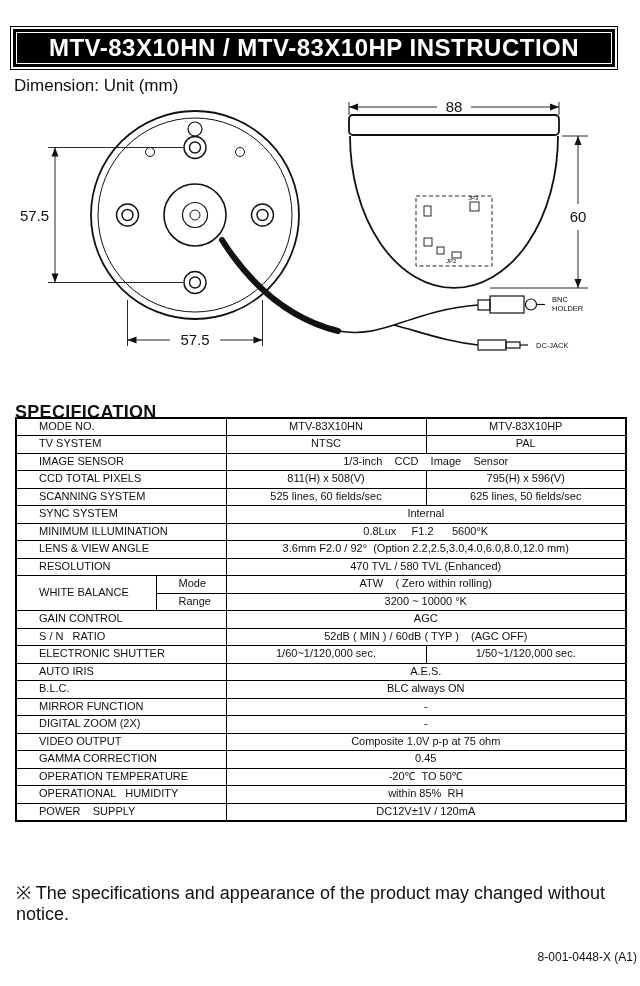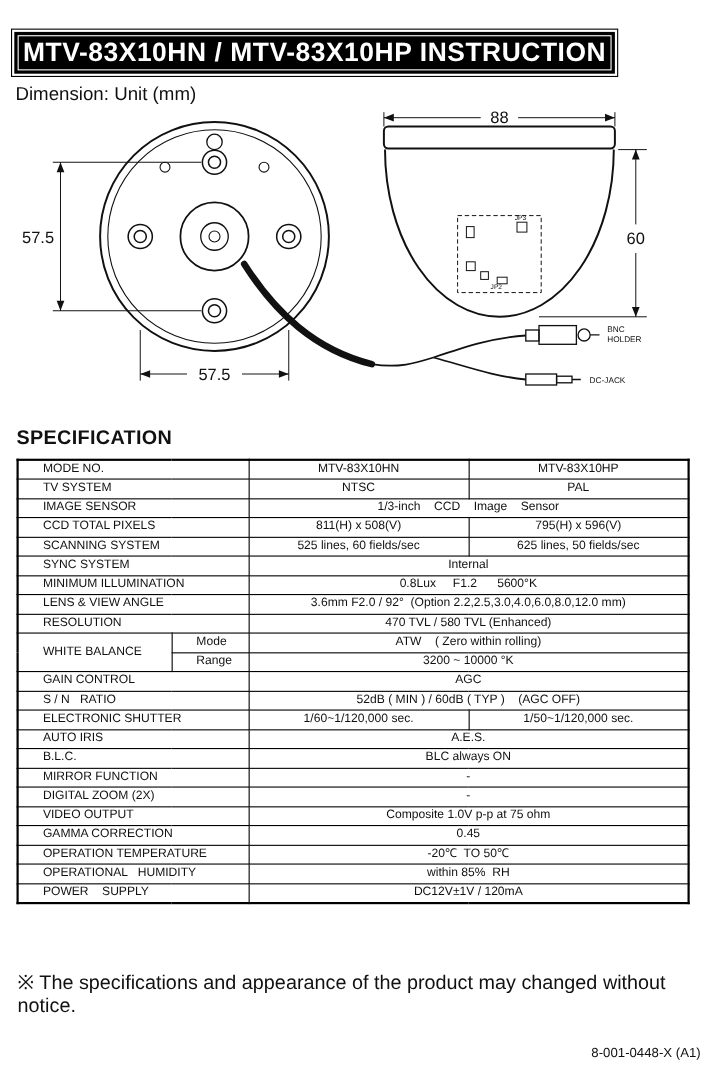--- a/index.html
+++ b/index.html
@@ -5,31 +5,31 @@
   * { margin:0; padding:0; box-sizing:border-box; }
   html,body { background:#fff; }
   body {
     width:640px; height:986px;
     font-family:"Liberation Sans", sans-serif;
     color:#111;
   }
   .page { position:relative; width:640px; height:986px; background:#fff; overflow:hidden; }
 
   
-  .title-frame { position:absolute; left:10px; top:26px; width:552px; border:1px solid #000; padding:2px; background:#fff; }
+  .title-frame { position:absolute; left:10px; top:26px; width:608px; border:1px solid #000; padding:2px; background:#fff; }
   .title-bar   { background:#000; padding:3px; }
   .title-text  { border:1px solid #fff; color:#fff; text-align:center; font-weight:bold;
                  font-size:24px; line-height:30px; letter-spacing:.5px; white-space:nowrap; }
 
   .dim-label { position:absolute; left:14px; top:76px; font-size:17px; }
 
   .drawings { position:absolute; left:0; top:92px; }
   svg text { font-family:"Liberation Sans", sans-serif; fill:#111; stroke:none; }
 
-  .spec-heading { position:absolute; left:15px; top:388px; font-size:18px; font-weight:bold; letter-spacing:.3px; }
+  .spec-heading { position:absolute; left:15px; top:402px; font-size:18px; font-weight:bold; letter-spacing:.3px; }
 
   .spec-table { position:absolute; left:15px; top:417px; width:610px;
                 border-collapse:collapse; border:2px solid #000; table-layout:fixed; }
   .spec-table td { border:1px solid #000; font-size:11px; padding:1px 22px; height:17.5px;
                    white-space:pre-wrap; overflow:hidden; line-height:1.25; }
   td.lbl { text-align:left; }
   td.val { text-align:center;margin-left:40px; }
 
   .note { position:absolute; left:16px; top:880px; font-size:18px; }
   .doc-code { position:absolute; right:3px; top:950px; font-size:12px; }

